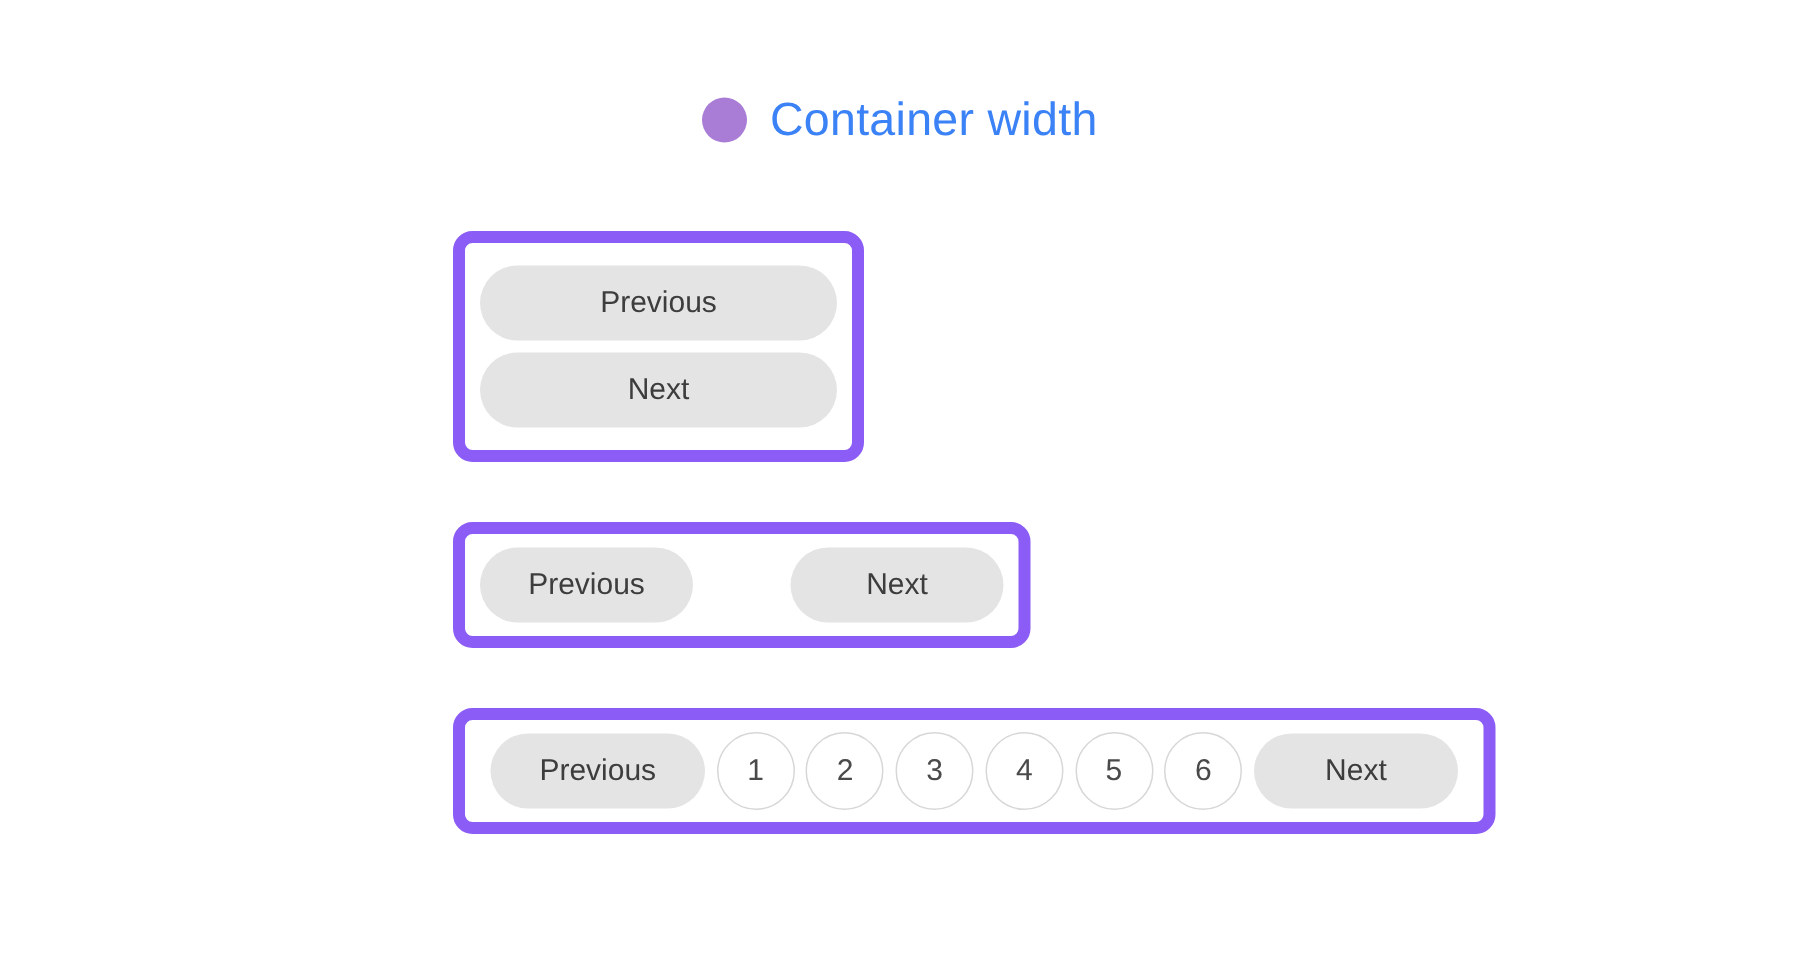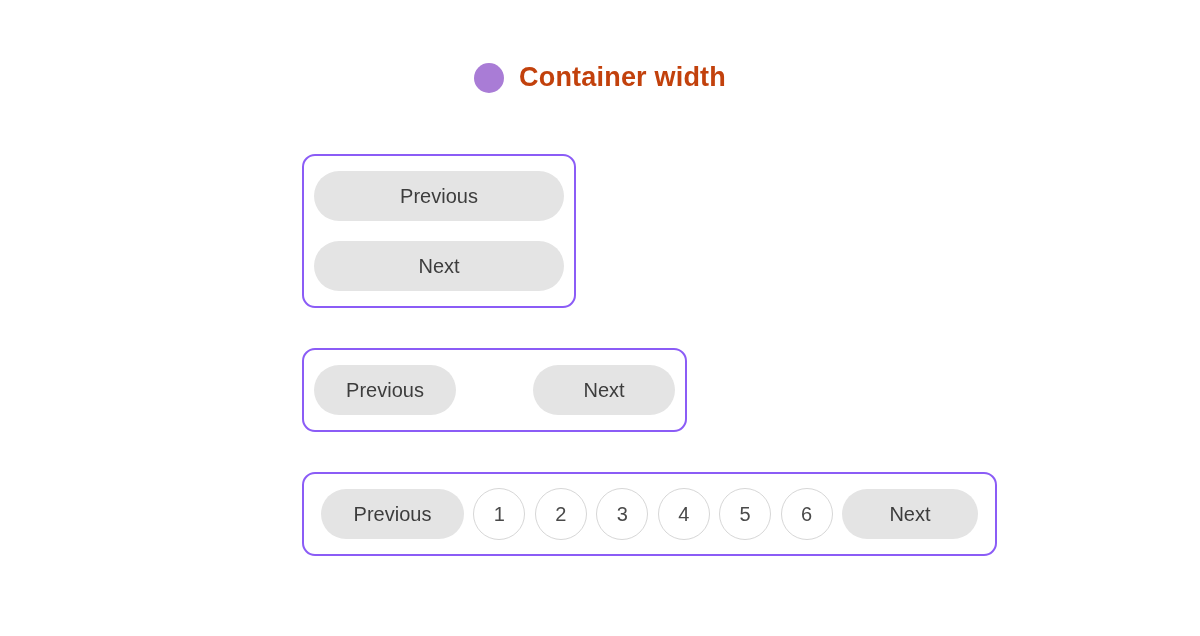--- a/index.html
+++ b/index.html
@@ -20,30 +20,30 @@
     justify-content: center;
     align-items: center;
     gap: 15px;
   }
   .legend-dot {
     width: 30px; height: 30px;
     border-radius: 50%;
     background: #a97cd6;
   }
   .legend-label {
-    font-size: 27px;
-    font-weight: 700;
-    color: #c2410c;
+    font-size: 31px;
+    font-weight: 400;
+    color: #3b82f6;
     letter-spacing: 0.2px;
   }
 
   
   .container {
     position: absolute;
-    border: 2px solid #8b5cf6;
+    border: 8px solid #8b5cf6;
     border-radius: 13px;
     background: #ffffff;
   }
   .container-narrow {
     left: 302px; top: 154px;
     width: 274px; height: 154px;
     padding: 15px 10px;
     display: flex;
     flex-direction: column;
     justify-content: space-between;

